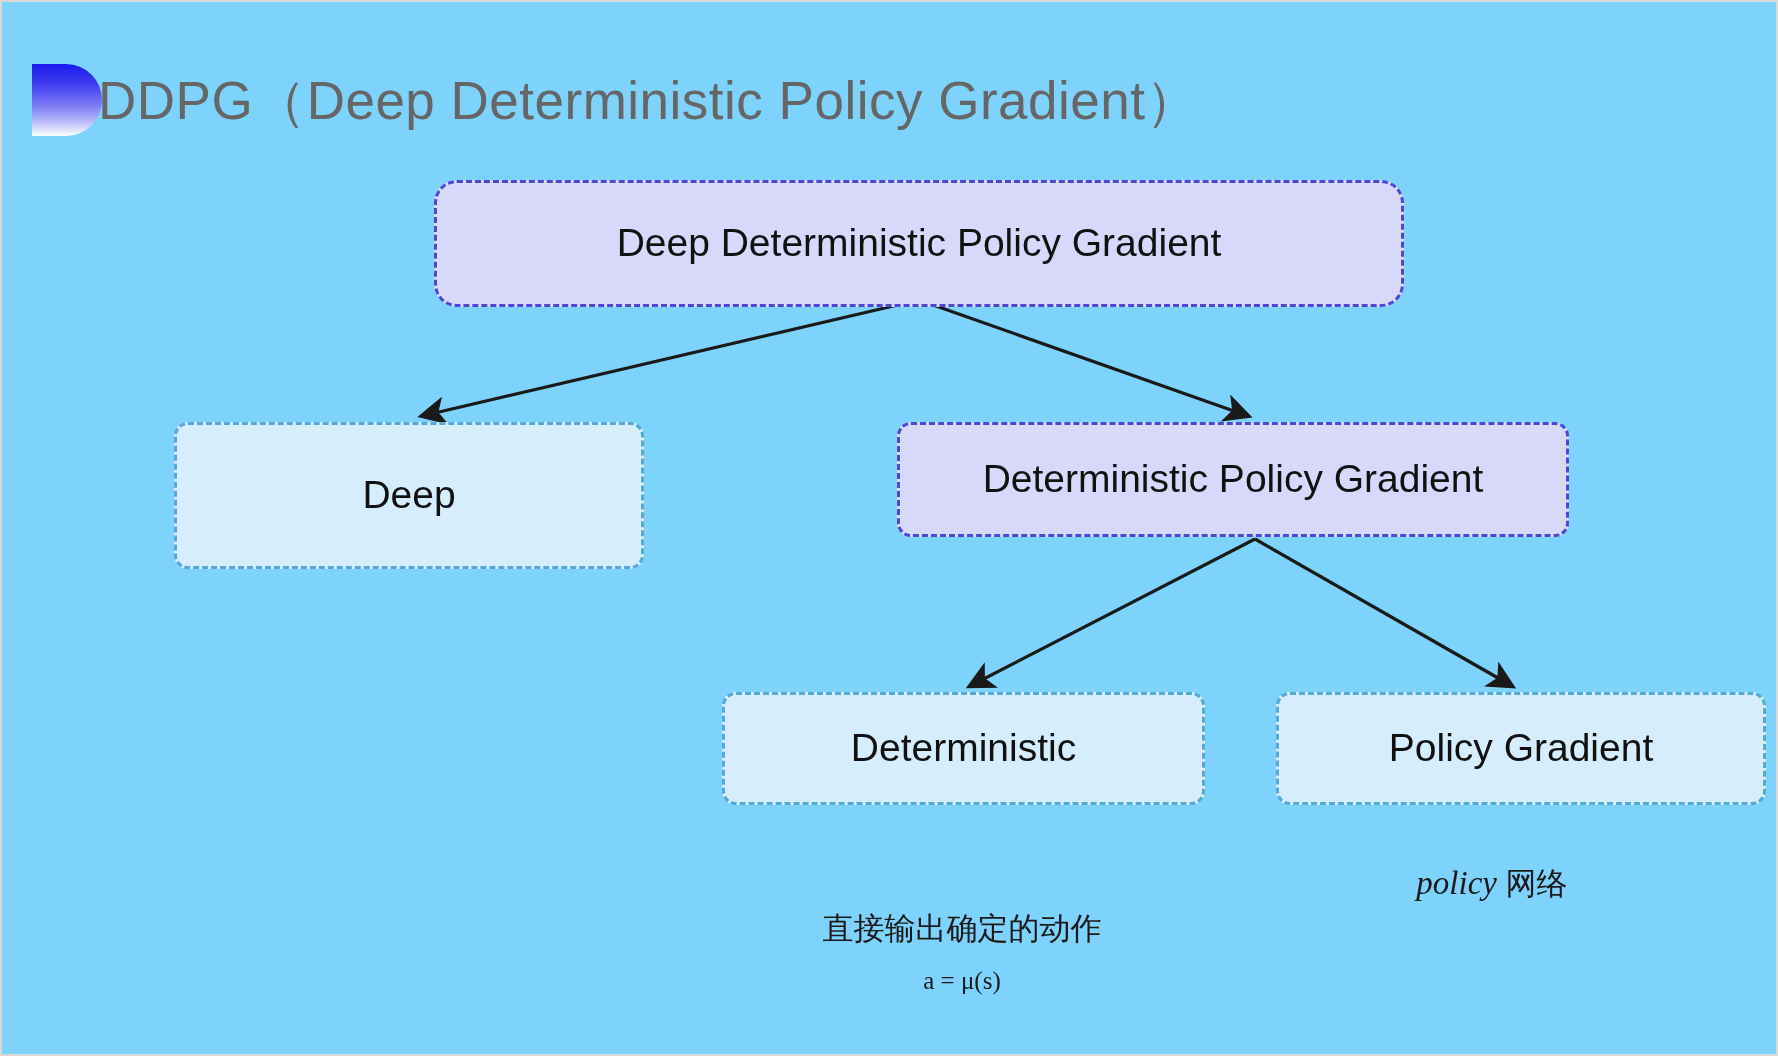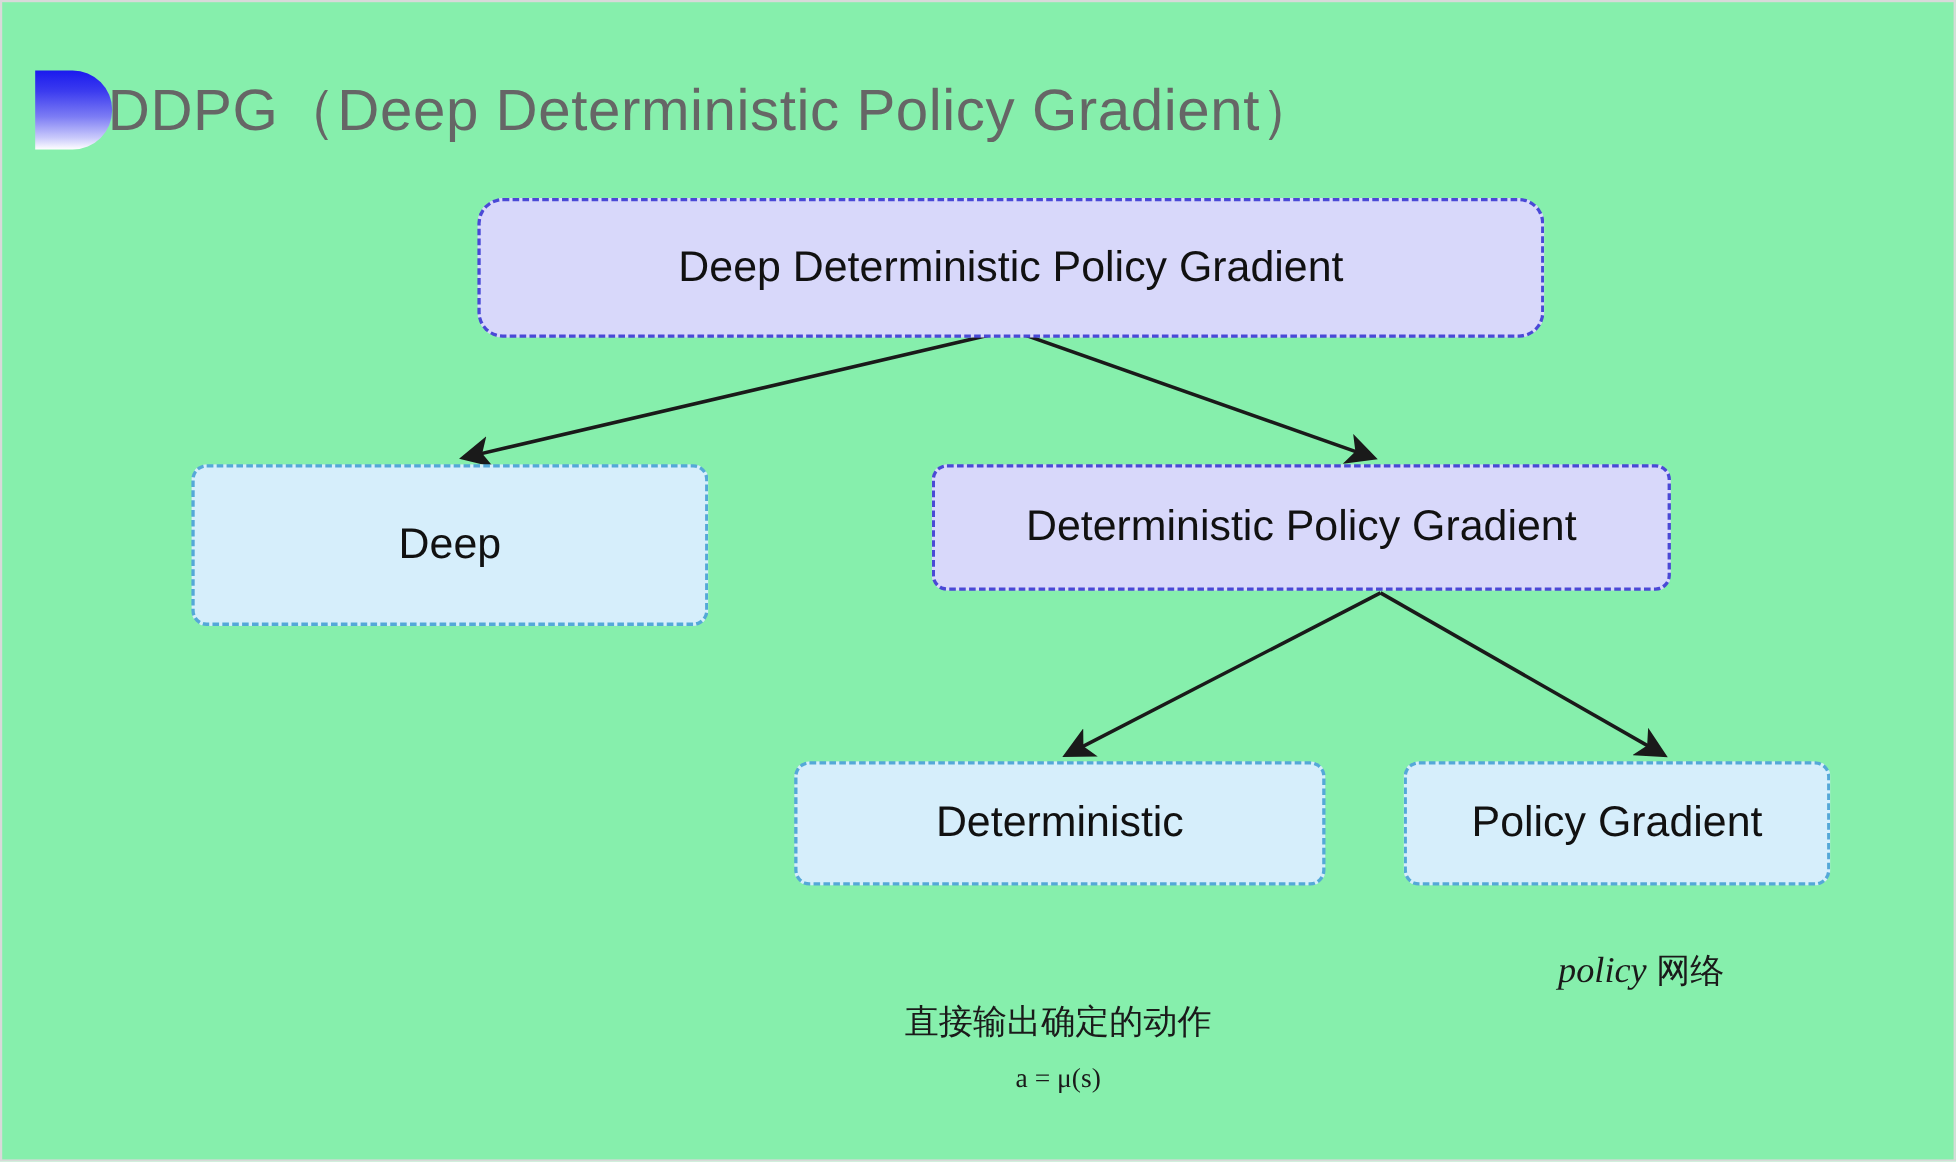--- a/index.html
+++ b/index.html
@@ -12,21 +12,21 @@
     height: 1056px;
     overflow: hidden;
     font-family: "Liberation Sans", sans-serif;
   }
 
   
   #slide {
     position: relative;
     width: 1778px;
     height: 1056px;
-    background: #86efac;
+    background: #7dd3fc;
     box-sizing: border-box;
     border: 2px solid #d9d9d9;
   }
 
   
   #title-bullet {
     position: absolute;
     left: 30px;
     top: 62px;
     width: 70px;
@@ -82,23 +82,23 @@
     line-height: 1.15;
     font-weight: 400;
     color: #111111;
     white-space: nowrap;
   }
   .node-label-lg { font-size: 39px; }
 
   
   #node-root   { left: 432px;  top: 178px; width: 970px;  height: 127px; border-radius: 23px; }
   #node-deep   { left: 172px;  top: 420px; width: 470px;  height: 147px; }
-  #node-dpg    { left: 845px;  top: 420px; width: 672px;  height: 115px; }
+  #node-dpg    { left: 895px;  top: 420px; width: 672px;  height: 115px; }
   #node-det    { left: 720px;  top: 690px; width: 483px;  height: 113px; text-align: center; }
-  #node-pg     { left: 1274px; top: 690px; width: 388px;  height: 113px; }
+  #node-pg     { left: 1274px; top: 690px; width: 490px;  height: 113px; }
 
   
   .caption {
     position: absolute;
     color: #1a1a1a;
     text-align: center;
   }
   .cap-line {
     white-space: nowrap;
     font-size: 31px;

